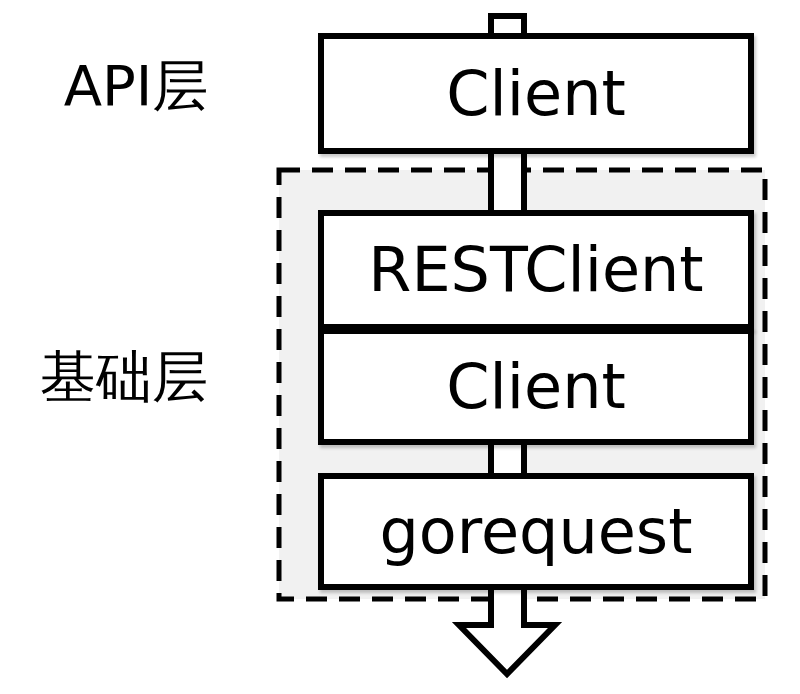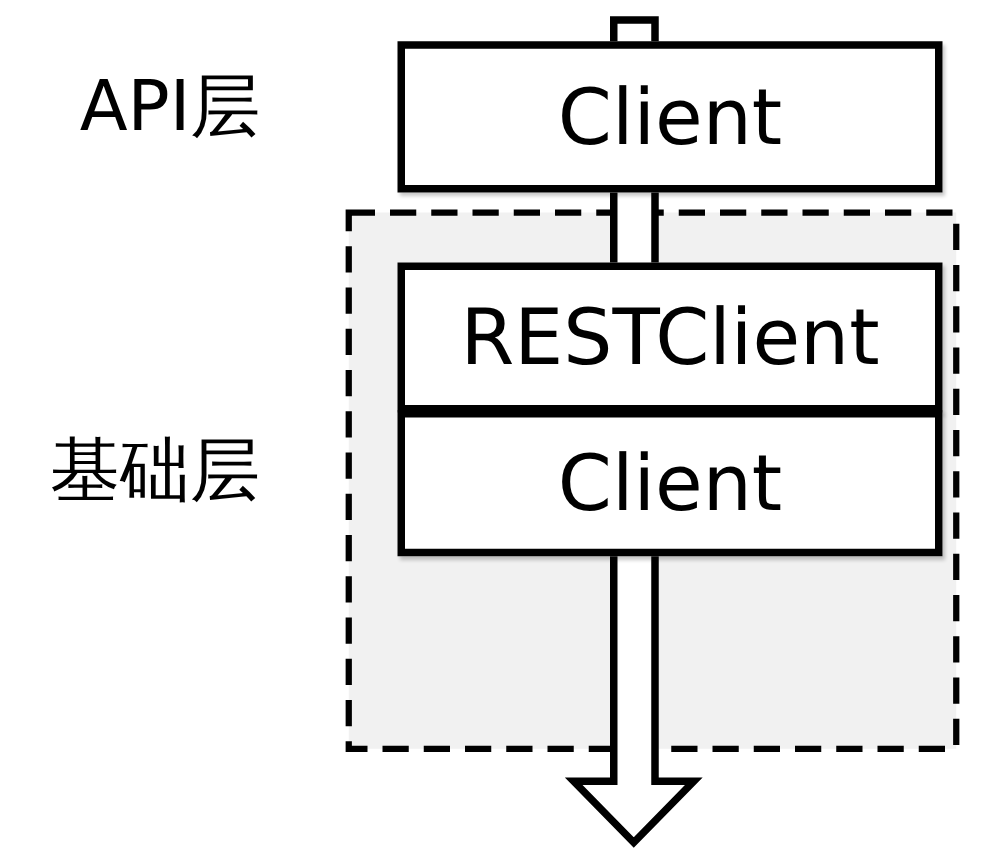--- a/index.html
+++ b/index.html
@@ -72,14 +72,17 @@
   </div>
 
   <div class="node" id="node-restclient">
     <span>RESTClient</span>
   </div>
 
   <div class="node" id="node-request">
     <span>Client</span>
   </div>
 
+  <div class="node" id="node-gorequest">
+    <span>gorequest</span>
+  </div>
 
 </div>
 
 </body></html>

